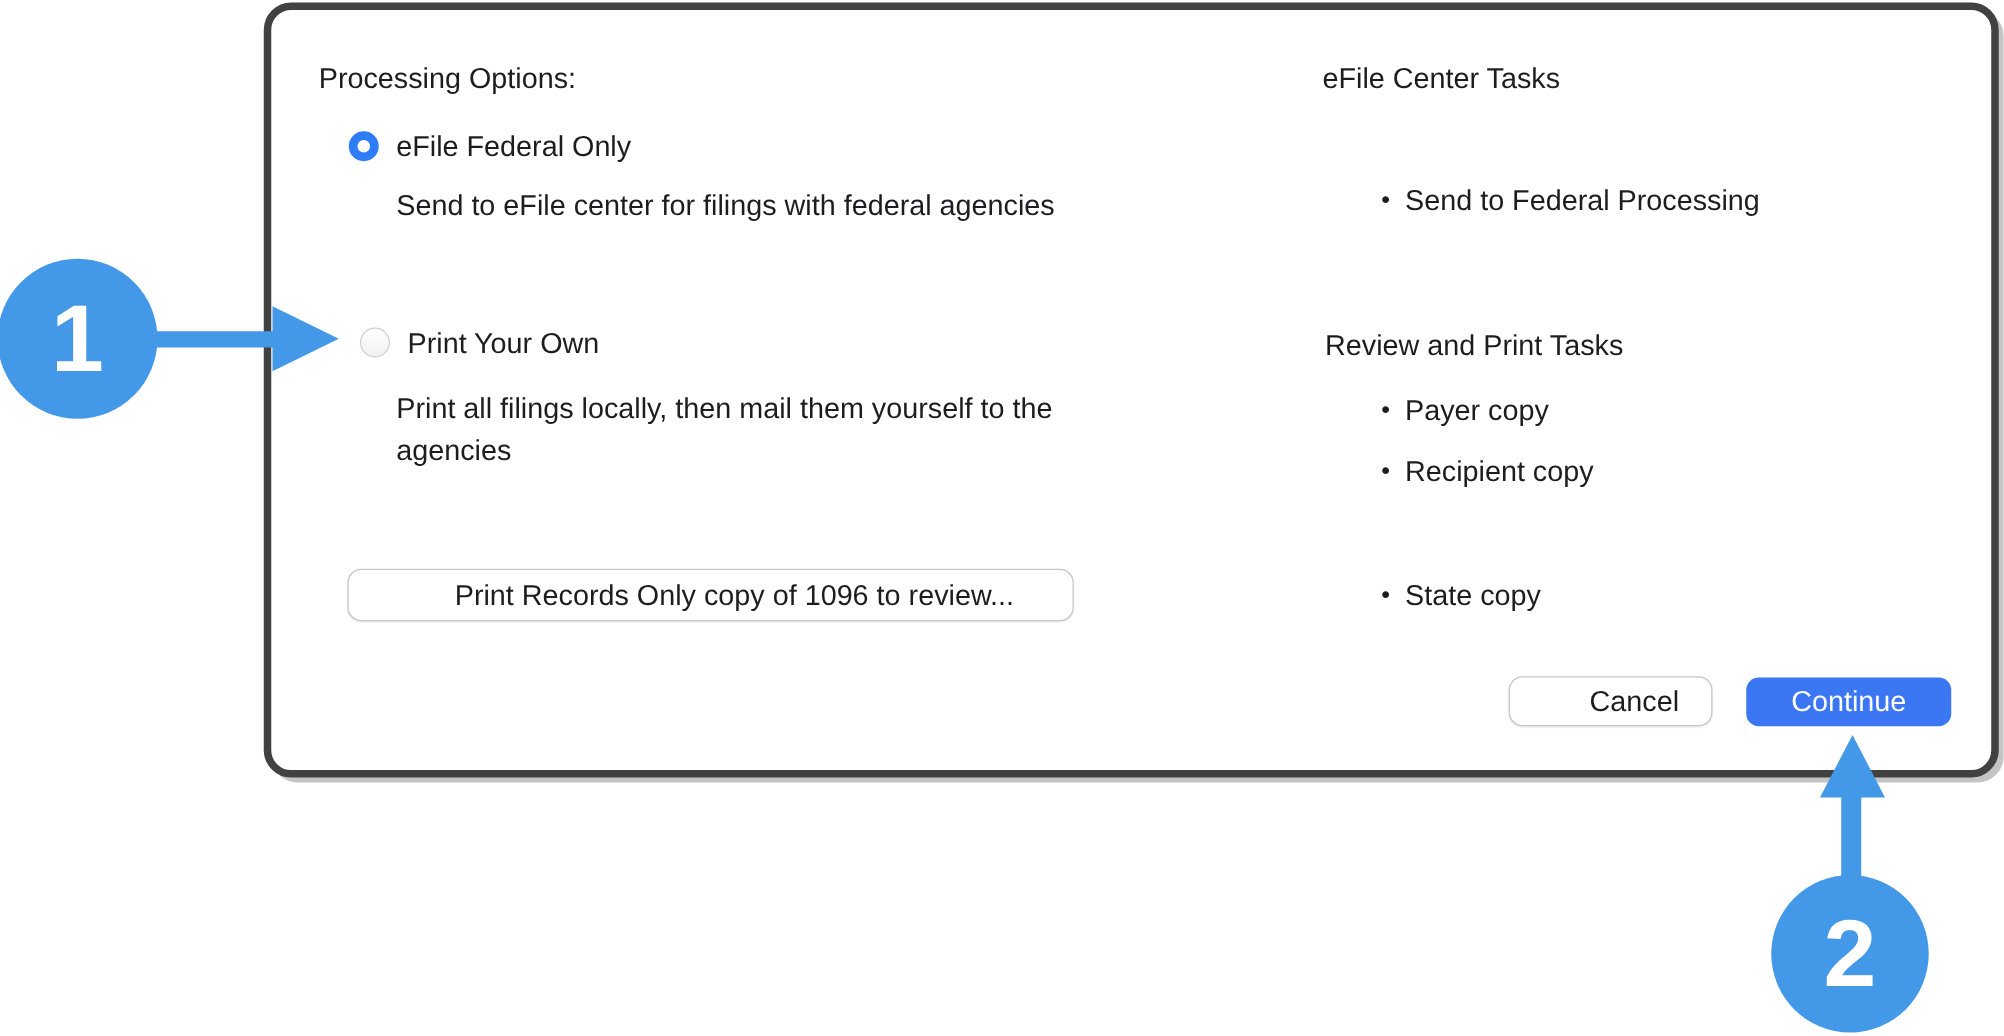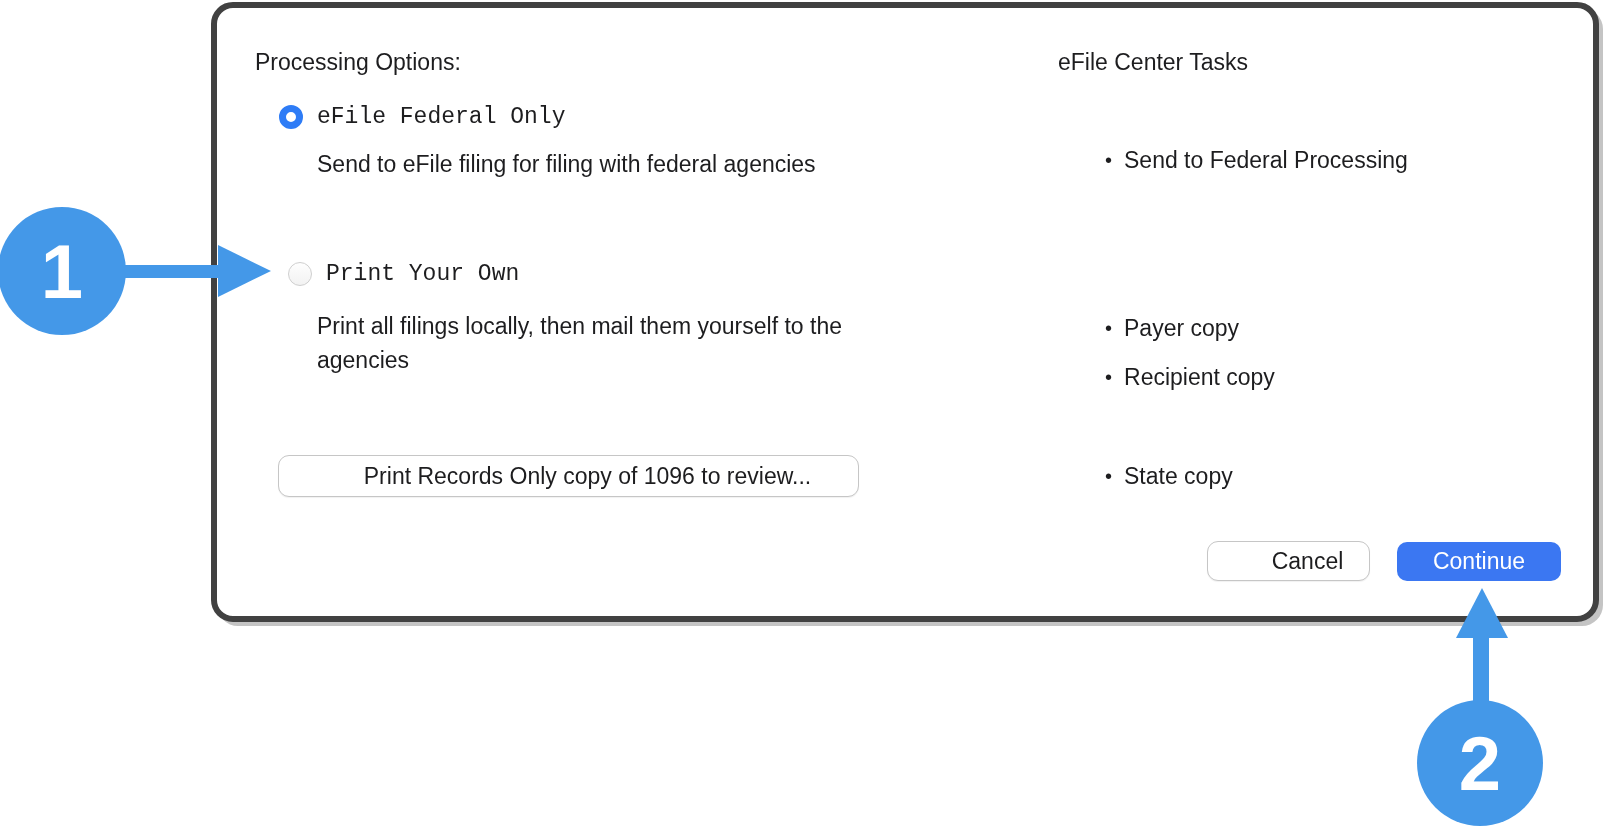--- a/index.html
+++ b/index.html
@@ -13,21 +13,21 @@
     background:#ffffff; border:6px solid #414141; border-radius:22px;
     box-shadow:5px 5px 0 -1px #c4c4c4;
   }
   .abs { position:absolute; }
   .txt { font-size:23px; line-height:30px; color:#1d1d1f; white-space:nowrap; }
 
   
   .radio { display:inline-block; width:24px; height:24px; border-radius:50%; }
   .radio.selected { border:7px solid #2e7cf6; background:#ffffff; }
   .radio.unselected { border:1px solid #cfcfcf; background:linear-gradient(#fefefe,#f2f2f2); }
-  .radio-row { display:flex; align-items:center; gap:14px;font-family:Liberation Mono, monospace; }
+  .radio-row { display:flex; align-items:center; gap:14px; }
 
   
   .btn { display:flex; align-items:center; justify-content:center;
          font-family:"Liberation Sans", sans-serif; font-size:23px; cursor:pointer; }
   .btn-outline { background:#ffffff; border:1.5px solid #c6c6c6; border-radius:11px;
                  color:#1d1d1f; box-shadow:0 1px 1px rgba(0,0,0,0.06);padding-left:38px; }
   .btn-primary { background:#3b77f2; border:none; border-radius:10px; color:#ffffff; }
 
   
   .bullet-item { display:flex; align-items:center; gap:12px; }
@@ -56,38 +56,39 @@
 
   <div class="dialog">
 
     <div class="abs txt" style="left:38px; top:39px;">Processing Options:</div>
 
     <div class="abs radio-row" style="left:62px; top:94px;">
       <span class="radio selected"></span>
       <span class="txt">eFile Federal Only</span>
     </div>
 
-    <div class="abs txt" style="left:100px; top:141px;">Send to eFile filing for filing with federal agencies</div>
+    <div class="abs txt" style="left:100px; top:141px;">Send to eFile center for filings with federal agencies</div>
 
     <div class="abs radio-row" style="left:71px; top:251px;">
       <span class="radio unselected"></span>
       <span class="txt">Print Your Own</span>
     </div>
 
     <div class="abs txt wrap" style="left:100px; top:301px;">Print all filings locally, then mail them yourself to the agencies</div>
 
     <button class="abs btn btn-outline" style="left:61px; top:447px; width:581px; height:42px;">Print Records Only copy of 1096 to review...</button>
 
     <div class="abs txt" style="left:841px; top:39px;">eFile Center Tasks</div>
 
     <div class="abs bullet-item" style="left:888px; top:137px;">
       <span class="bullet-glyph">•</span>
       <span class="txt">Send to Federal Processing</span>
     </div>
 
+    <div class="abs txt" style="left:843px; top:253px;">Review and Print Tasks</div>
 
     <div class="abs bullet-item" style="left:888px; top:305px;">
       <span class="bullet-glyph">•</span>
       <span class="txt">Payer copy</span>
     </div>
 
     <div class="abs bullet-item" style="left:888px; top:354px;">
       <span class="bullet-glyph">•</span>
       <span class="txt">Recipient copy</span>
     </div>

